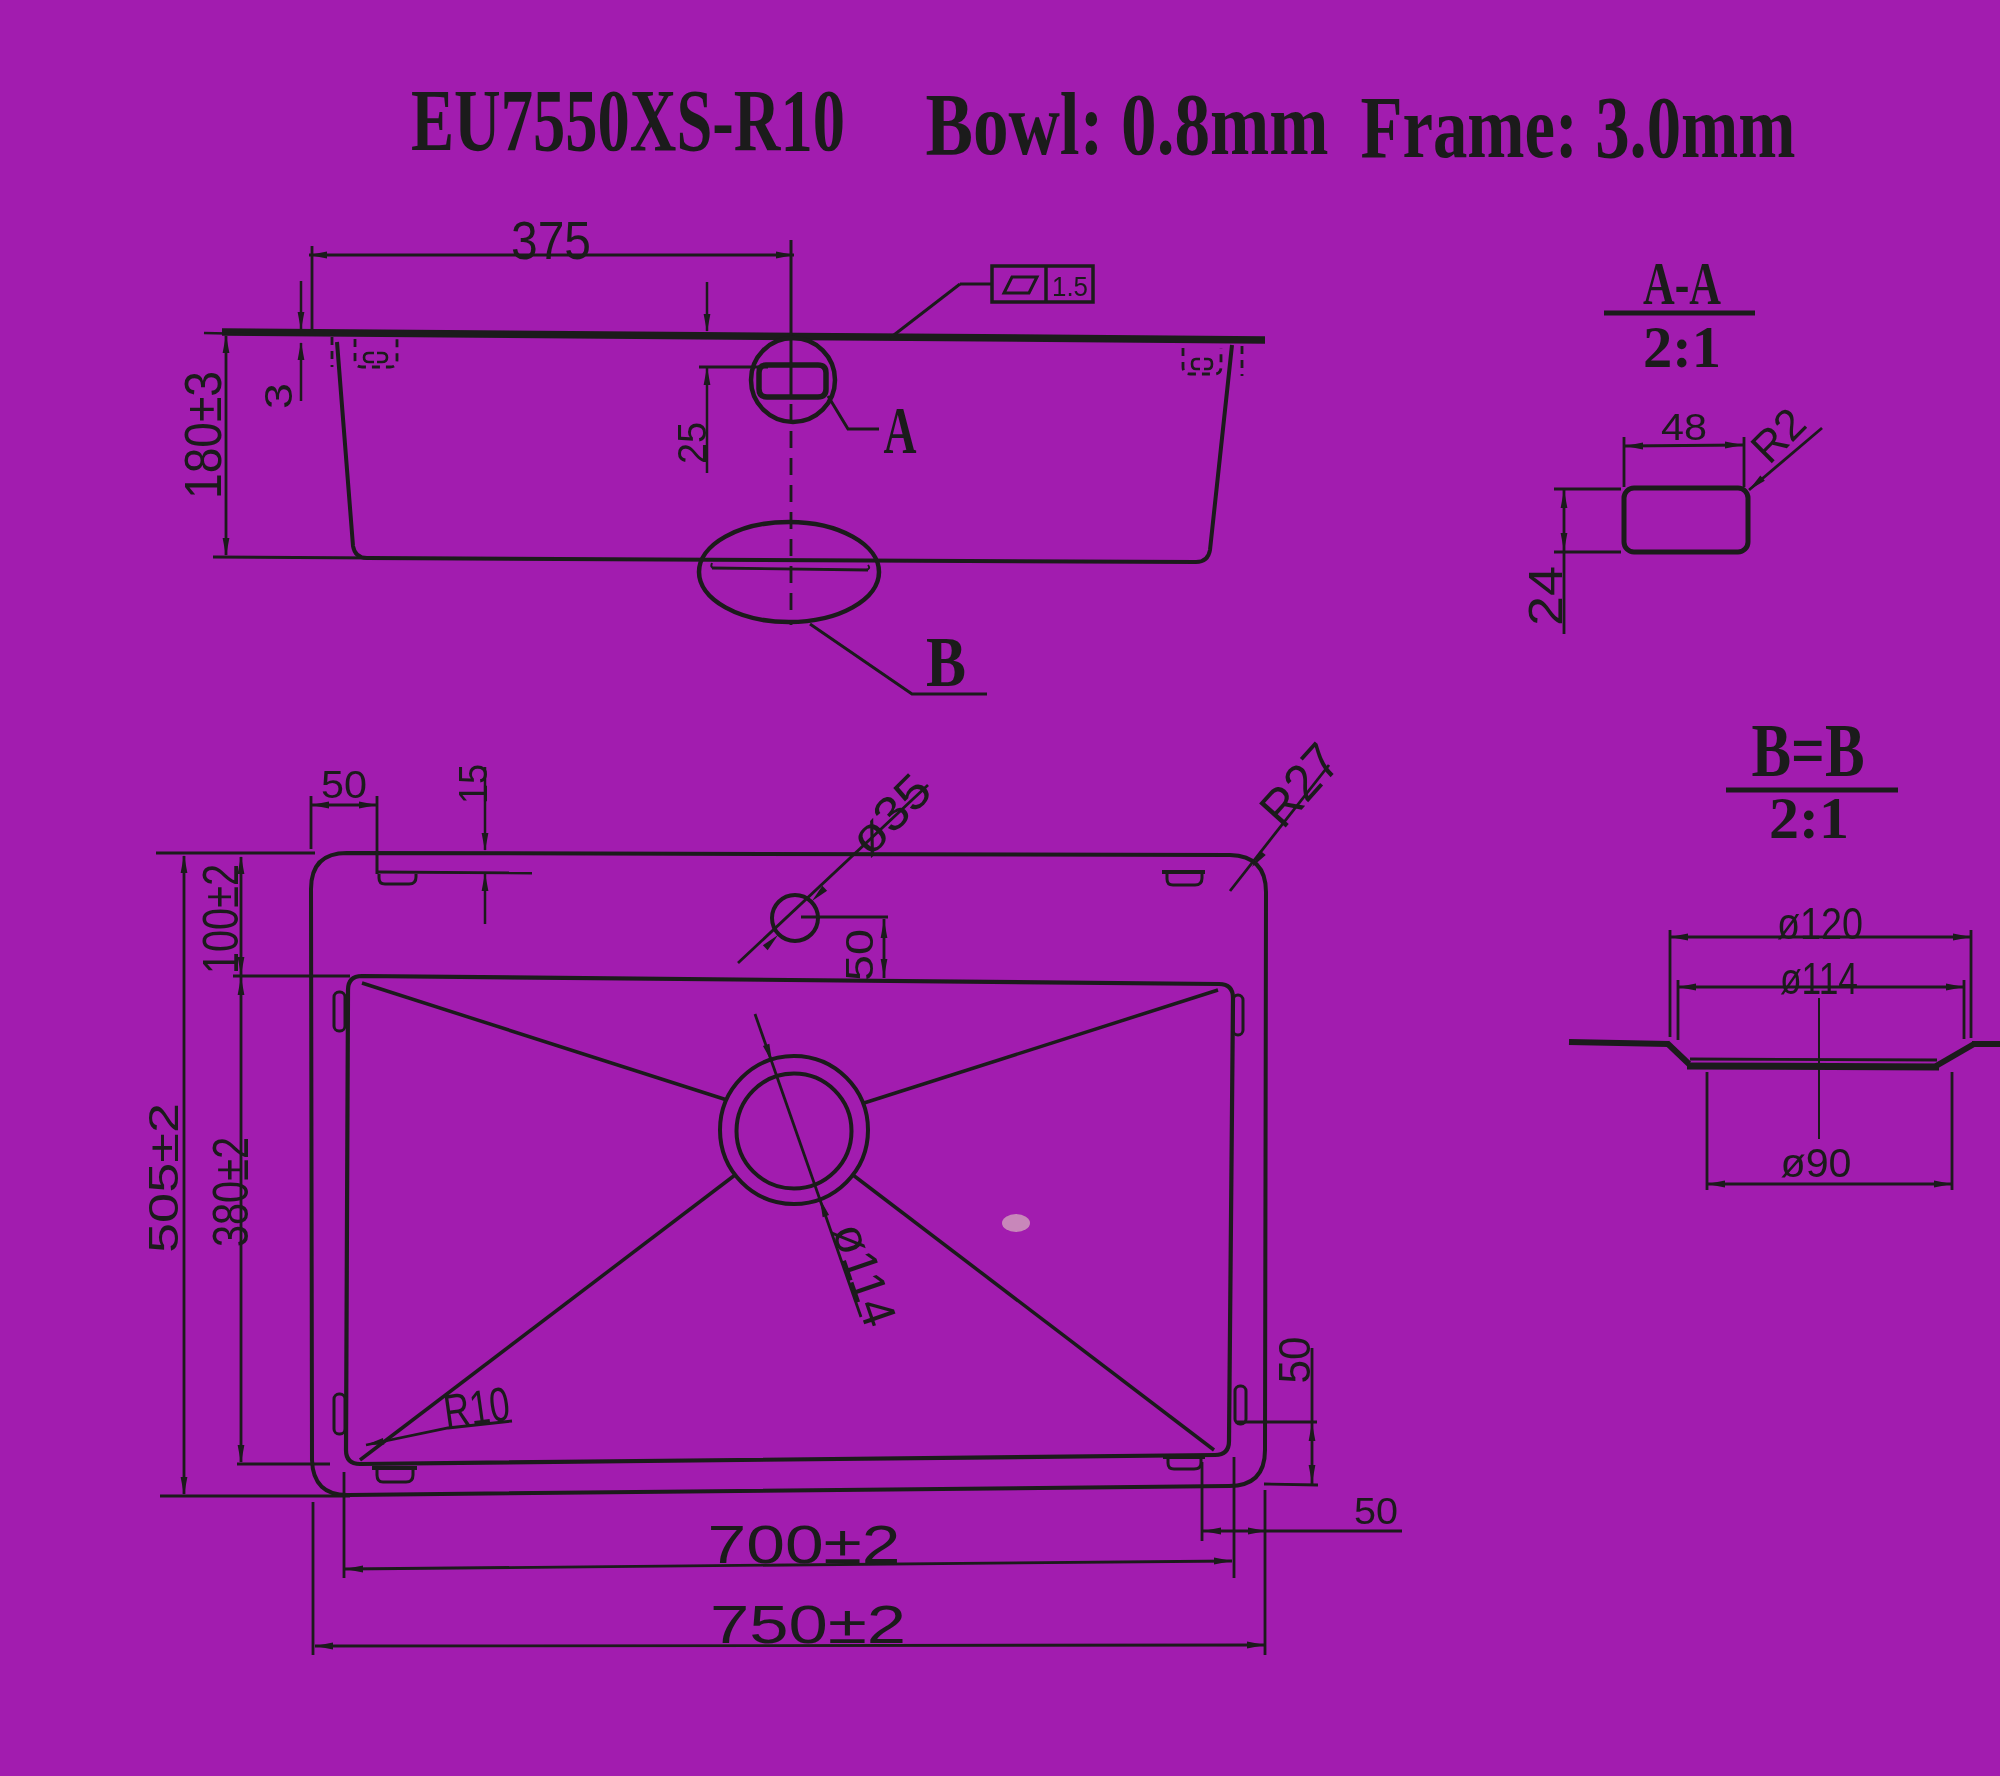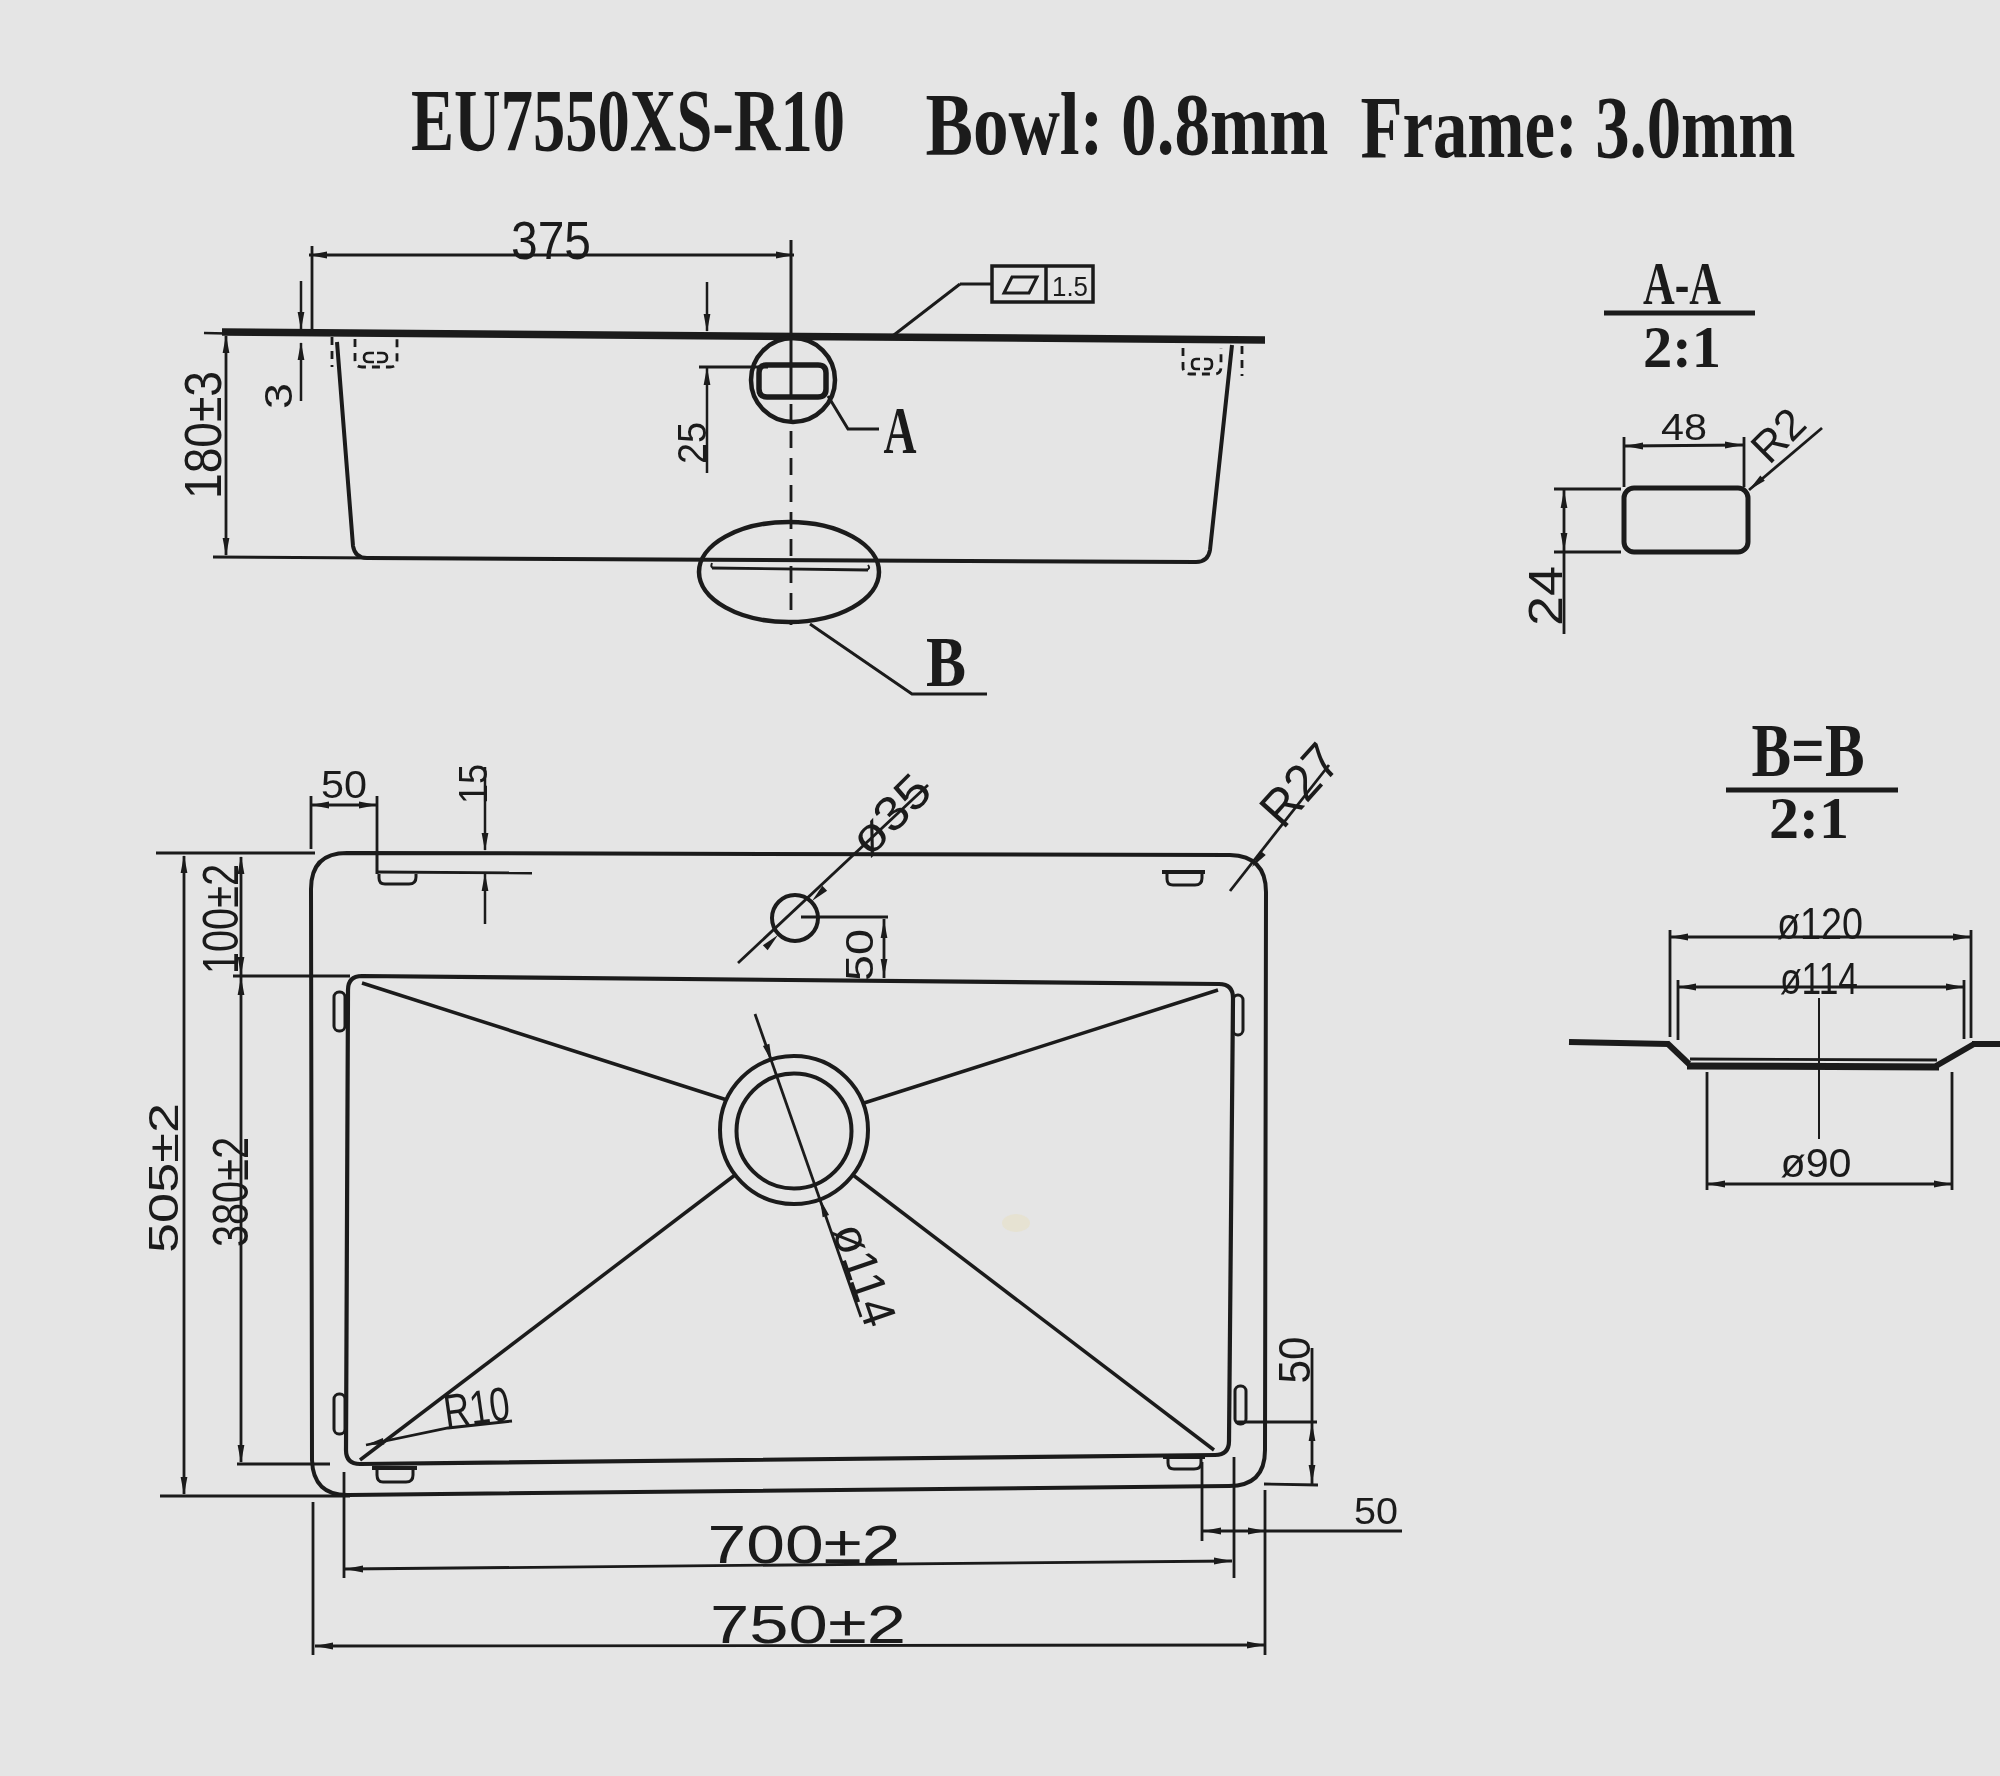--- a/index.html
+++ b/index.html
@@ -1,14 +1,14 @@
 <!DOCTYPE html>
 <html><head><meta charset="utf-8"><style>
 html,body{margin:0;padding:0;background:#ffffff;}
-#page{width:2000px;height:1776px;background:#e5e5e5;overflow:hidden;}
+#page{width:2000px;height:1776px;background:#a21caf;overflow:hidden;}
 text{white-space:pre;}
 </style></head><body>
 <div id="page">
 <svg width="2000" height="1776" viewBox="0 0 2000 1776" stroke="#1b1b1b" fill="none">
 <text x="628" y="150" font-family="&quot;Liberation Serif&quot;, serif" font-weight="700" font-size="88" fill="#1b1b1b" stroke="none" text-anchor="middle" textLength="434" lengthAdjust="spacingAndGlyphs">EU7550XS-R10</text>
 <text x="1127" y="154" font-family="&quot;Liberation Serif&quot;, serif" font-weight="700" font-size="88" fill="#1b1b1b" stroke="none" text-anchor="middle" textLength="403" lengthAdjust="spacingAndGlyphs">Bowl: 0.8mm</text>
 <text x="1578" y="157" font-family="&quot;Liberation Serif&quot;, serif" font-weight="700" font-size="88" fill="#1b1b1b" stroke="none" text-anchor="middle" textLength="435" lengthAdjust="spacingAndGlyphs">Frame: 3.0mm</text>
 <line x1="222" y1="332" x2="1265" y2="340" stroke-width="7.5" stroke-linecap="butt"></line>
 <line x1="204" y1="333" x2="250" y2="334" stroke-width="2.5" stroke-linecap="butt"></line>
 <path d="M337,342 L353,546 Q355,558 367,558 L1196,562 Q1208,562 1210,550 L1232,345" stroke-width="4" fill="none"></path>

